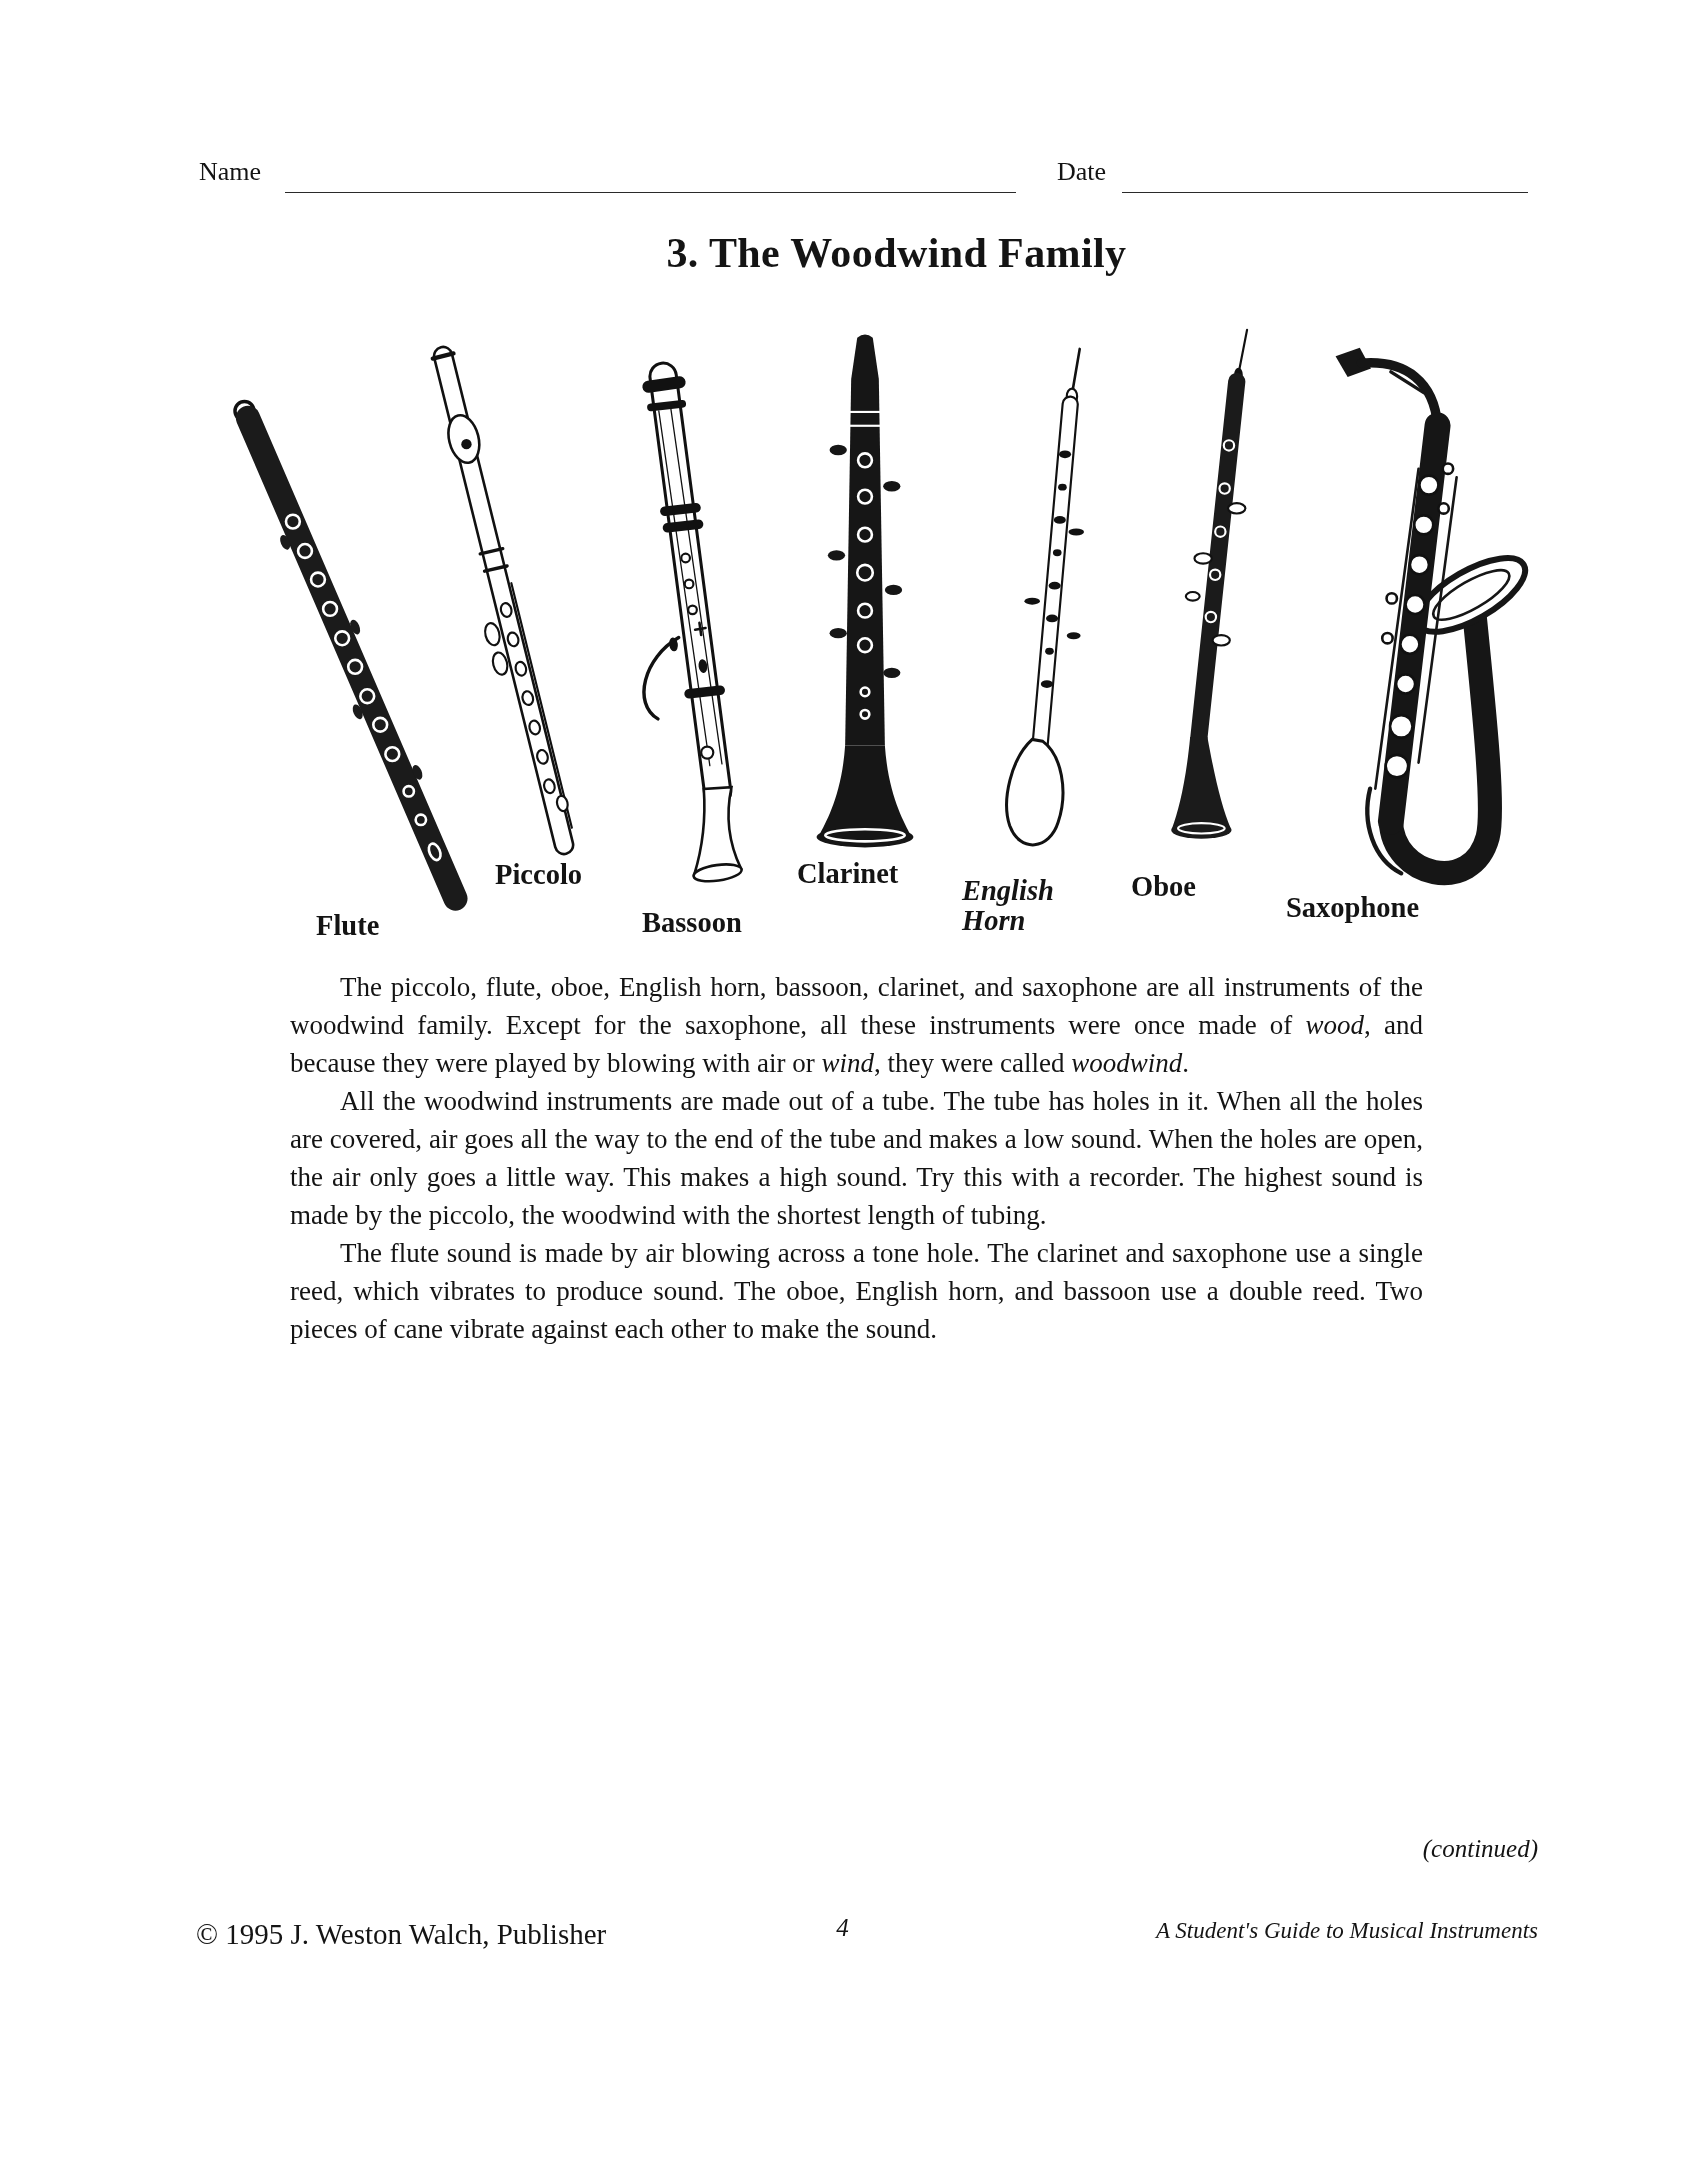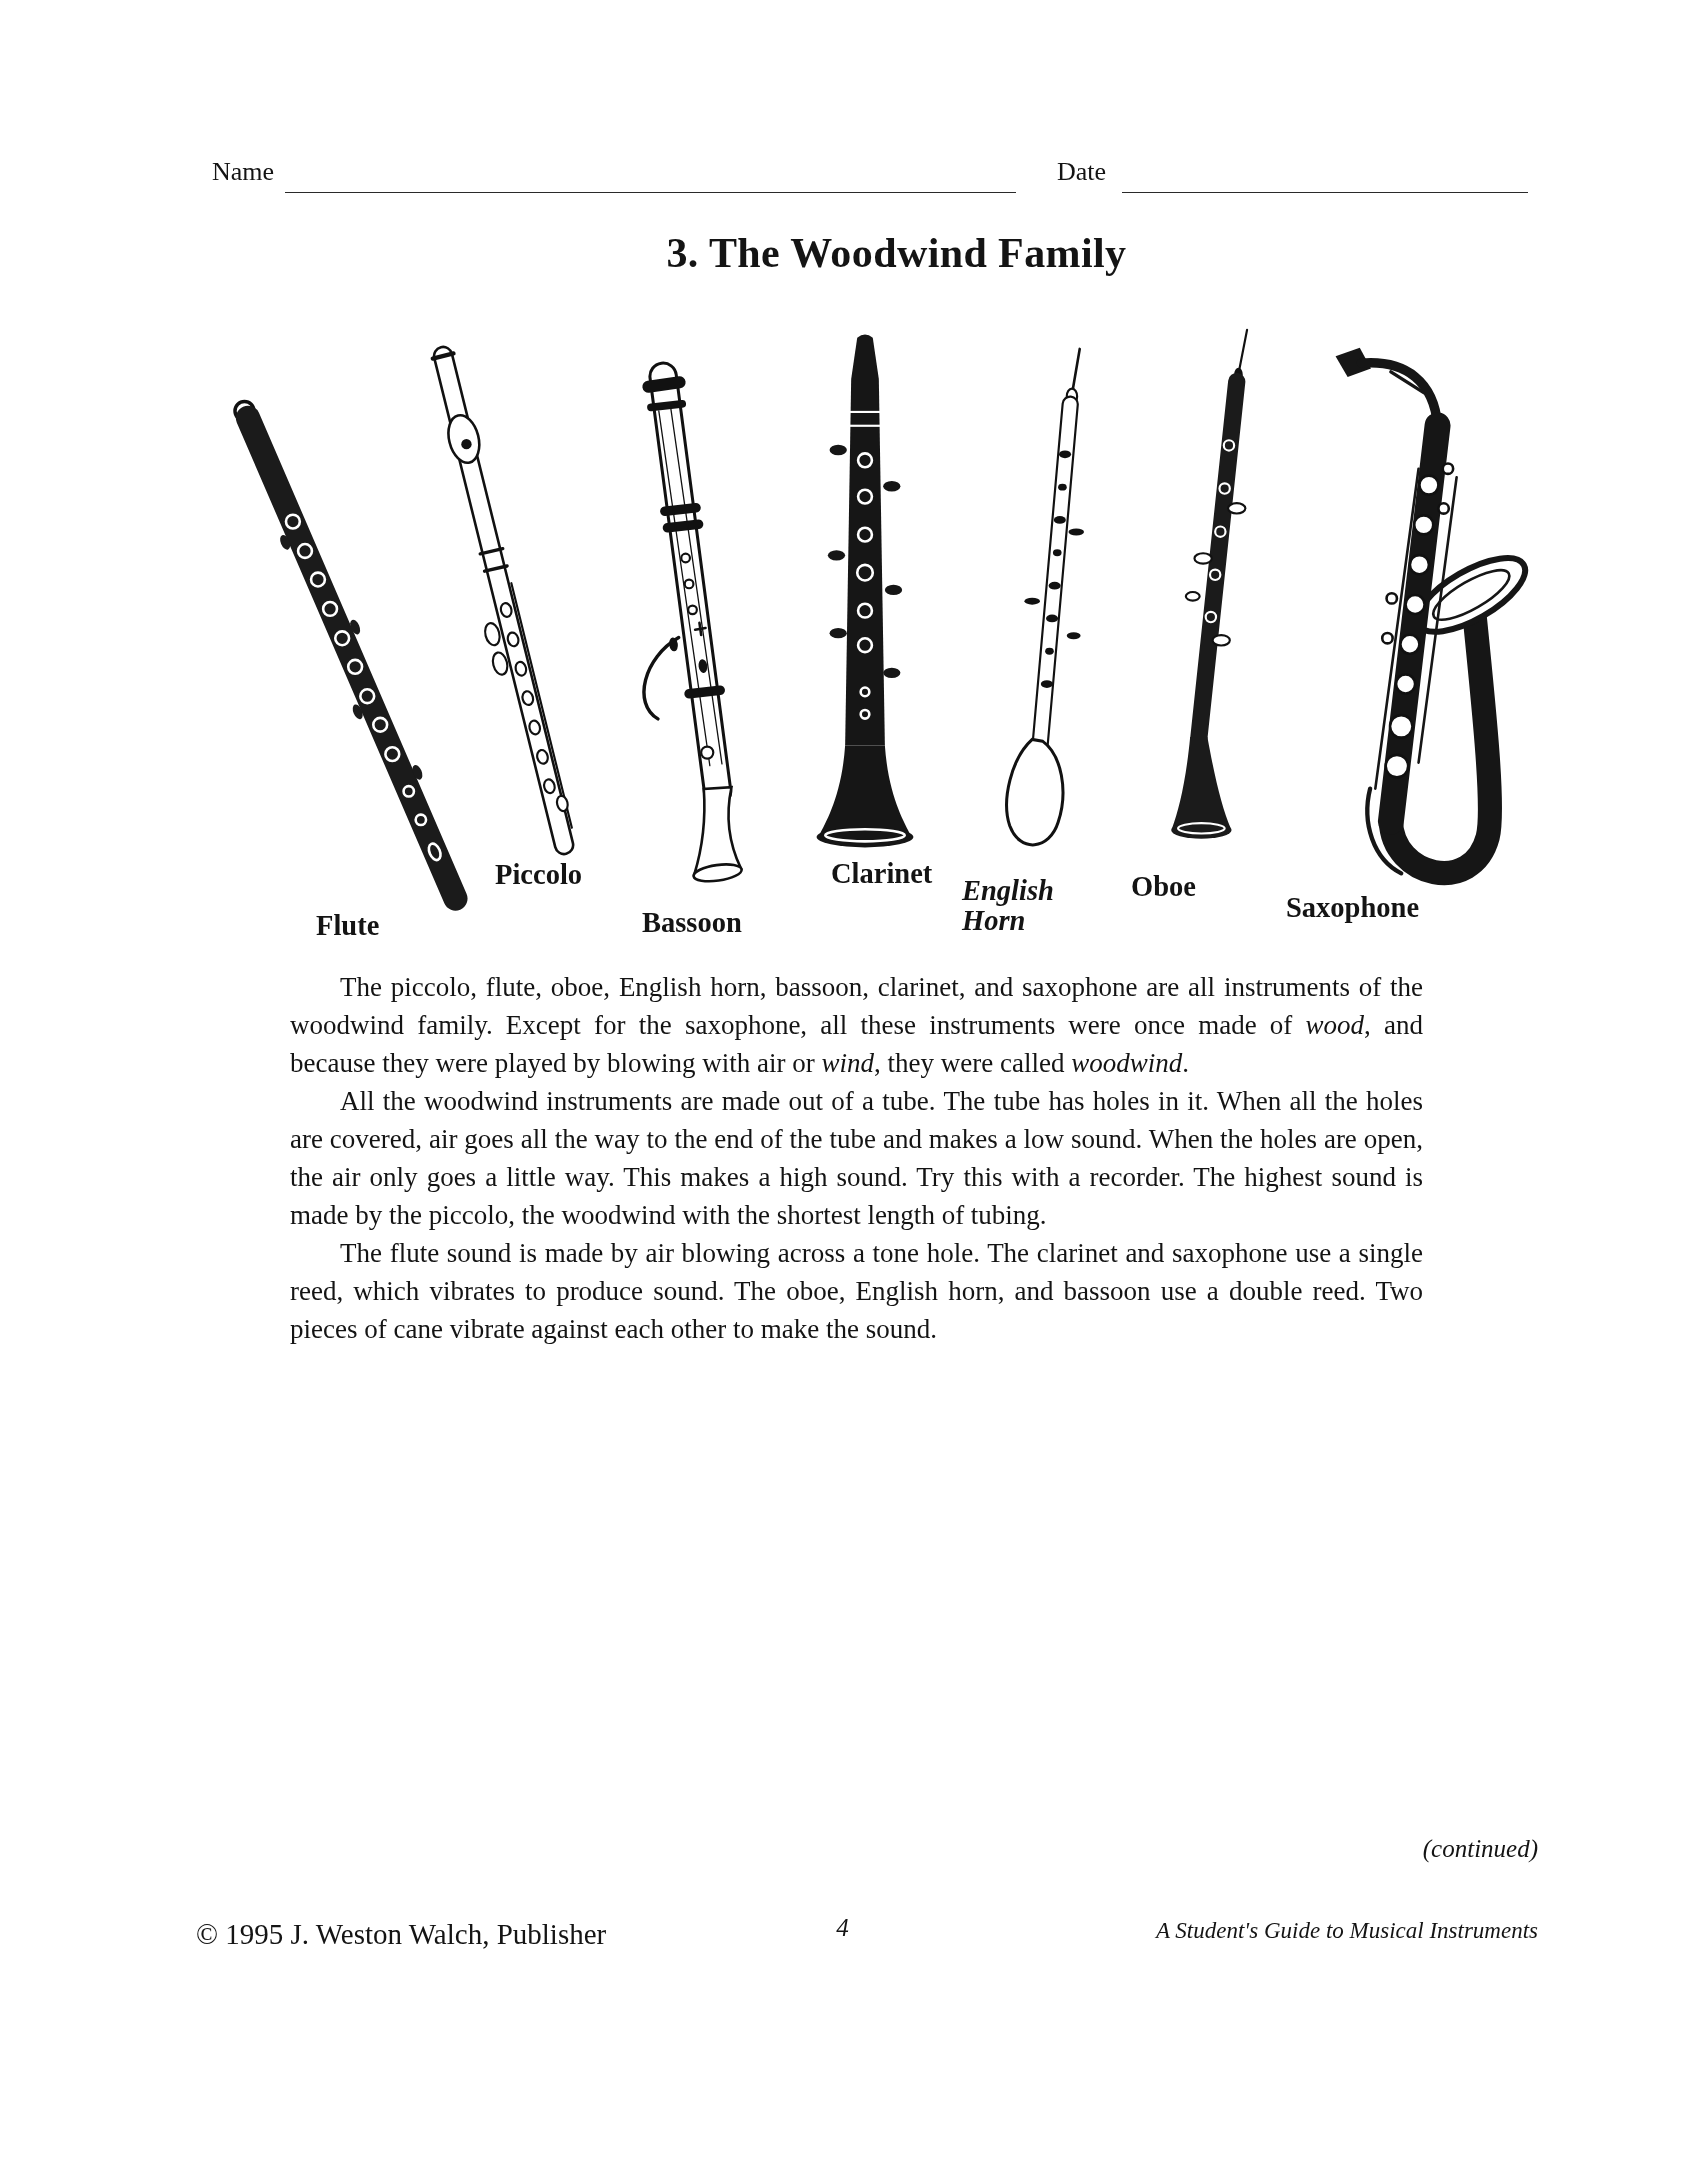--- a/index.html
+++ b/index.html
@@ -7,41 +7,41 @@
     position:relative;
     width:1683px;height:2177px;
     background:#ffffff;
     font-family:"Liberation Serif","DejaVu Serif",serif;
     color:#141414;
     overflow:hidden;
     margin:0 auto;
   }
   
   .hlabel{position:absolute;font-size:26px;}
-  .name-label{left:212px;top:157px;}
+  .name-label{left:199px;top:157px;}
   .date-label{left:1057px;top:157px;}
   .hline{position:absolute;border-bottom:1.7px solid #2a2a2a;height:0;}
   .name-line{left:285px;top:192px;width:731px;}
   .date-line{left:1122px;top:192px;width:406px;}
   
   .title{
     position:absolute;left:112px;top:227px;width:1565px;
     text-align:center;font-size:42px;font-weight:bold;margin:2px;
     letter-spacing:0.4px;
   }
   
   .inst{position:absolute;}
   .inst-label{
     position:absolute;font-size:28.5px;font-weight:bold;line-height:1.05;
     white-space:nowrap;
   }
   .lbl-flute{left:316px;top:887px;margin-top:24px;}
   .lbl-piccolo{left:495px;top:860px;}
   .lbl-bassoon{left:642px;top:908px;}
-  .lbl-clarinet{left:797px;top:859px;margin-left:34px;}
+  .lbl-clarinet{left:797px;top:859px;}
   .lbl-english-horn{left:962px;top:876px;width:130px;white-space:normal;font-style:italic;}
   .lbl-oboe{left:1131px;top:872px;}
   .lbl-saxophone{left:1286px;top:893px;}
   
   .bodytext{
     position:absolute;left:290px;top:968px;width:1133px;
     font-size:27px;line-height:38px;text-align:justify;
   }
   .bodytext p{margin:0;text-indent:50px;}
   

